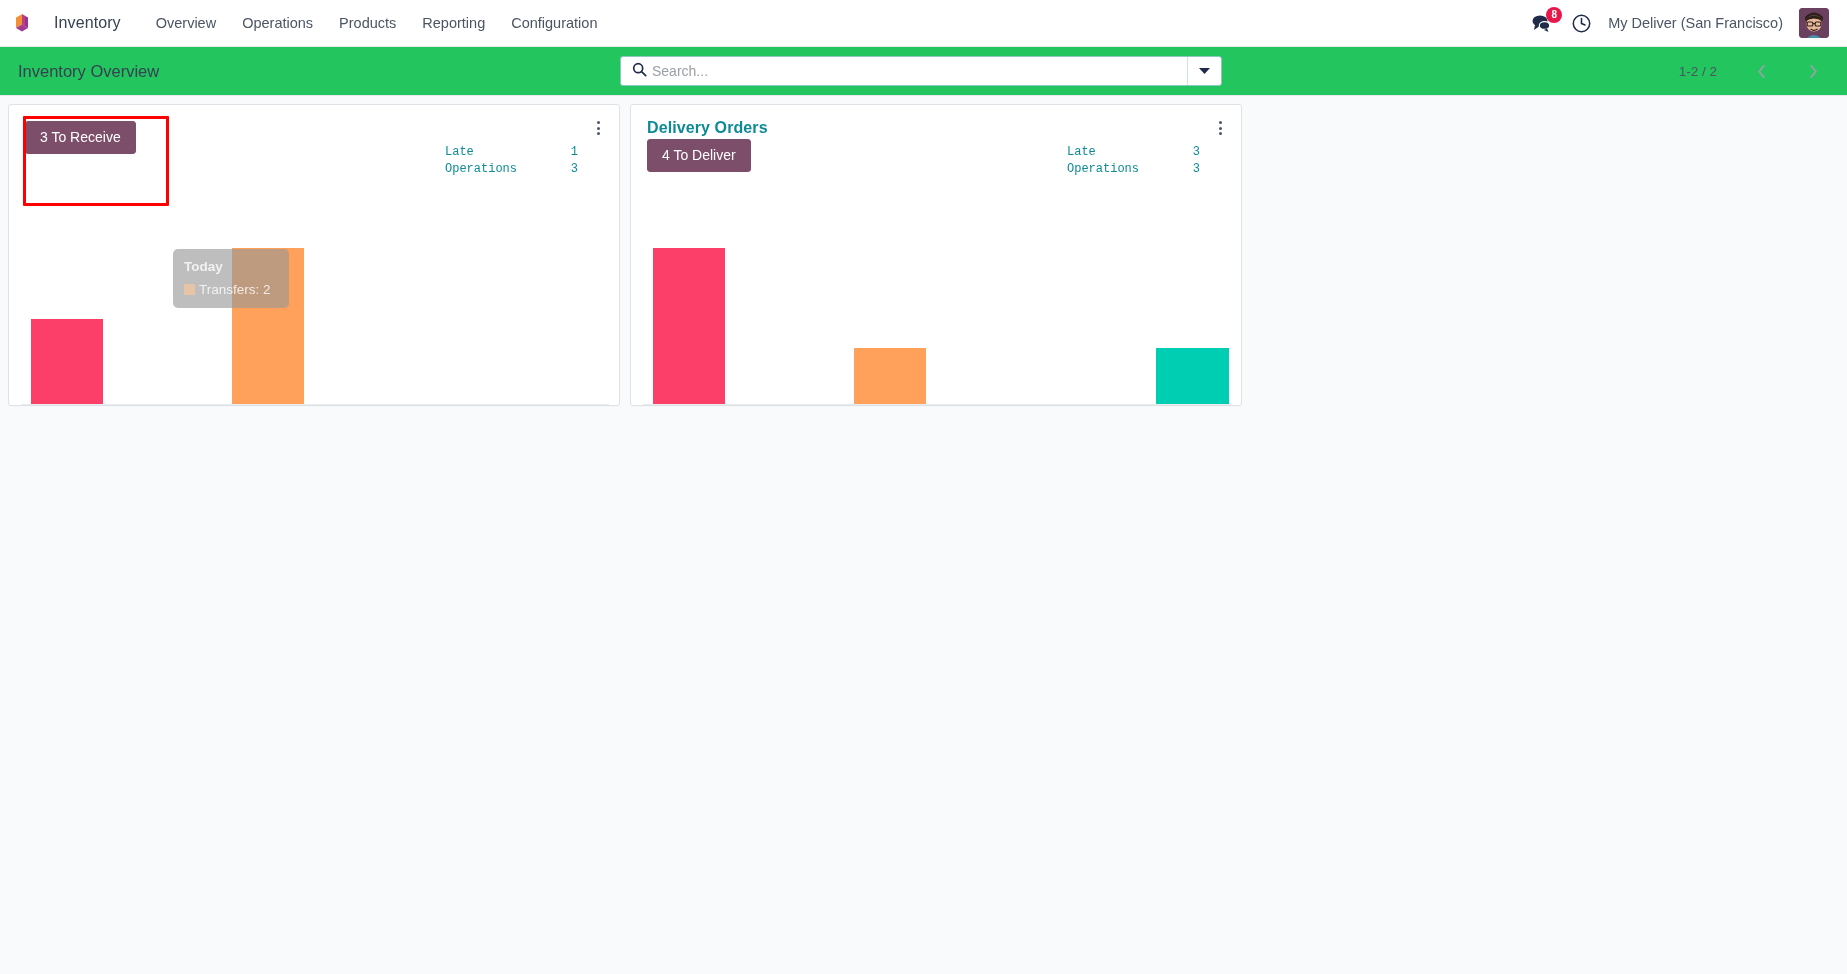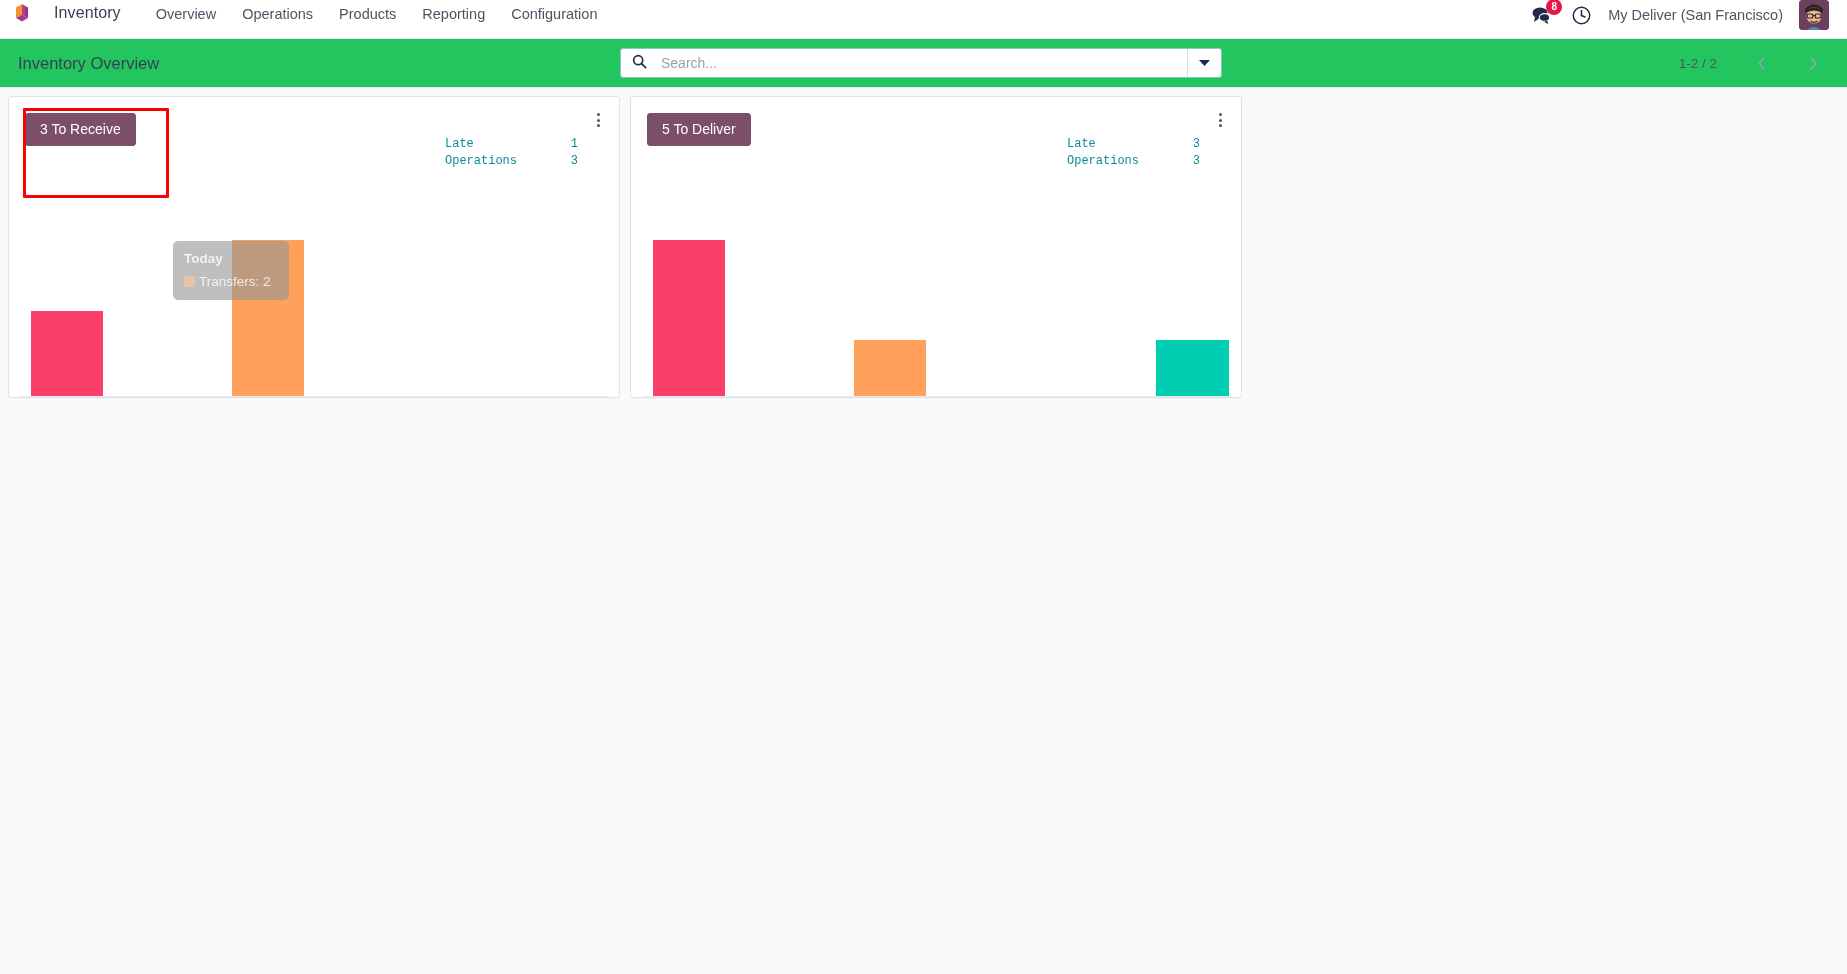--- a/index.html
+++ b/index.html
@@ -8,25 +8,25 @@
     width: 1847px;
     height: 974px;
     overflow: hidden;
     background: #f9fafb;
     font-family: "Liberation Sans", sans-serif;
     -webkit-font-smoothing: antialiased;
   }
 
   
   .navbar {
-    height: 39px;
+    height: 47px;
     background: #ffffff;
     border-bottom: 1px solid #e7e9ed;
     display: flex;
-    align-items: flex-start;
+    align-items: center;
     padding: 0 14px 0 10px;
     position: relative;
   }
   .brand-group { display: flex; align-items: center; }
   .app-logo {
     width: 26px; height: 26px;
     margin-right: 8px;
     display: flex; align-items: center; justify-content: center;
   }
   .app-name {
@@ -108,21 +108,21 @@
     align-items: stretch;
     border: 1px solid #8fc6bd;
     border-radius: 3px;
     background: #fff;
   }
   .search-left {
     flex: 1;
     display: flex;
     align-items: center;
     padding: 0 8px 0 11px;
-    gap: 14px;
+    gap: 5px;
     cursor: text;
   }
   .search-placeholder {
     font-size: 14px;
     color: #9aa0a6;
   }
   .search-toggle {
     width: 34px;
     border-left: 1px solid #cfe3de;
     display: flex;
@@ -404,21 +404,22 @@
           <span>Transfers: 2</span>
         </div>
       </div>
     </div>
 
     <div class="highlight-box" style="left:14px; top:11px; width:146px; height:90px;"></div>
   </div>
 
   <div class="kanban-card">
     <div class="card-header">
-      <button class="primary-btn">5 To Deliver</button>
+      <div><span class="card-title">Delivery Orders</span></div>
+      <button class="primary-btn">4 To Deliver</button>
 
       <div class="stats">
         <span class="stat-label">Late</span>
         <span class="stat-value">3</span>
         <span class="stat-label">Operations</span>
         <span class="stat-value">3</span>
       </div>
 
       <div class="kebab">
         <span></span>

